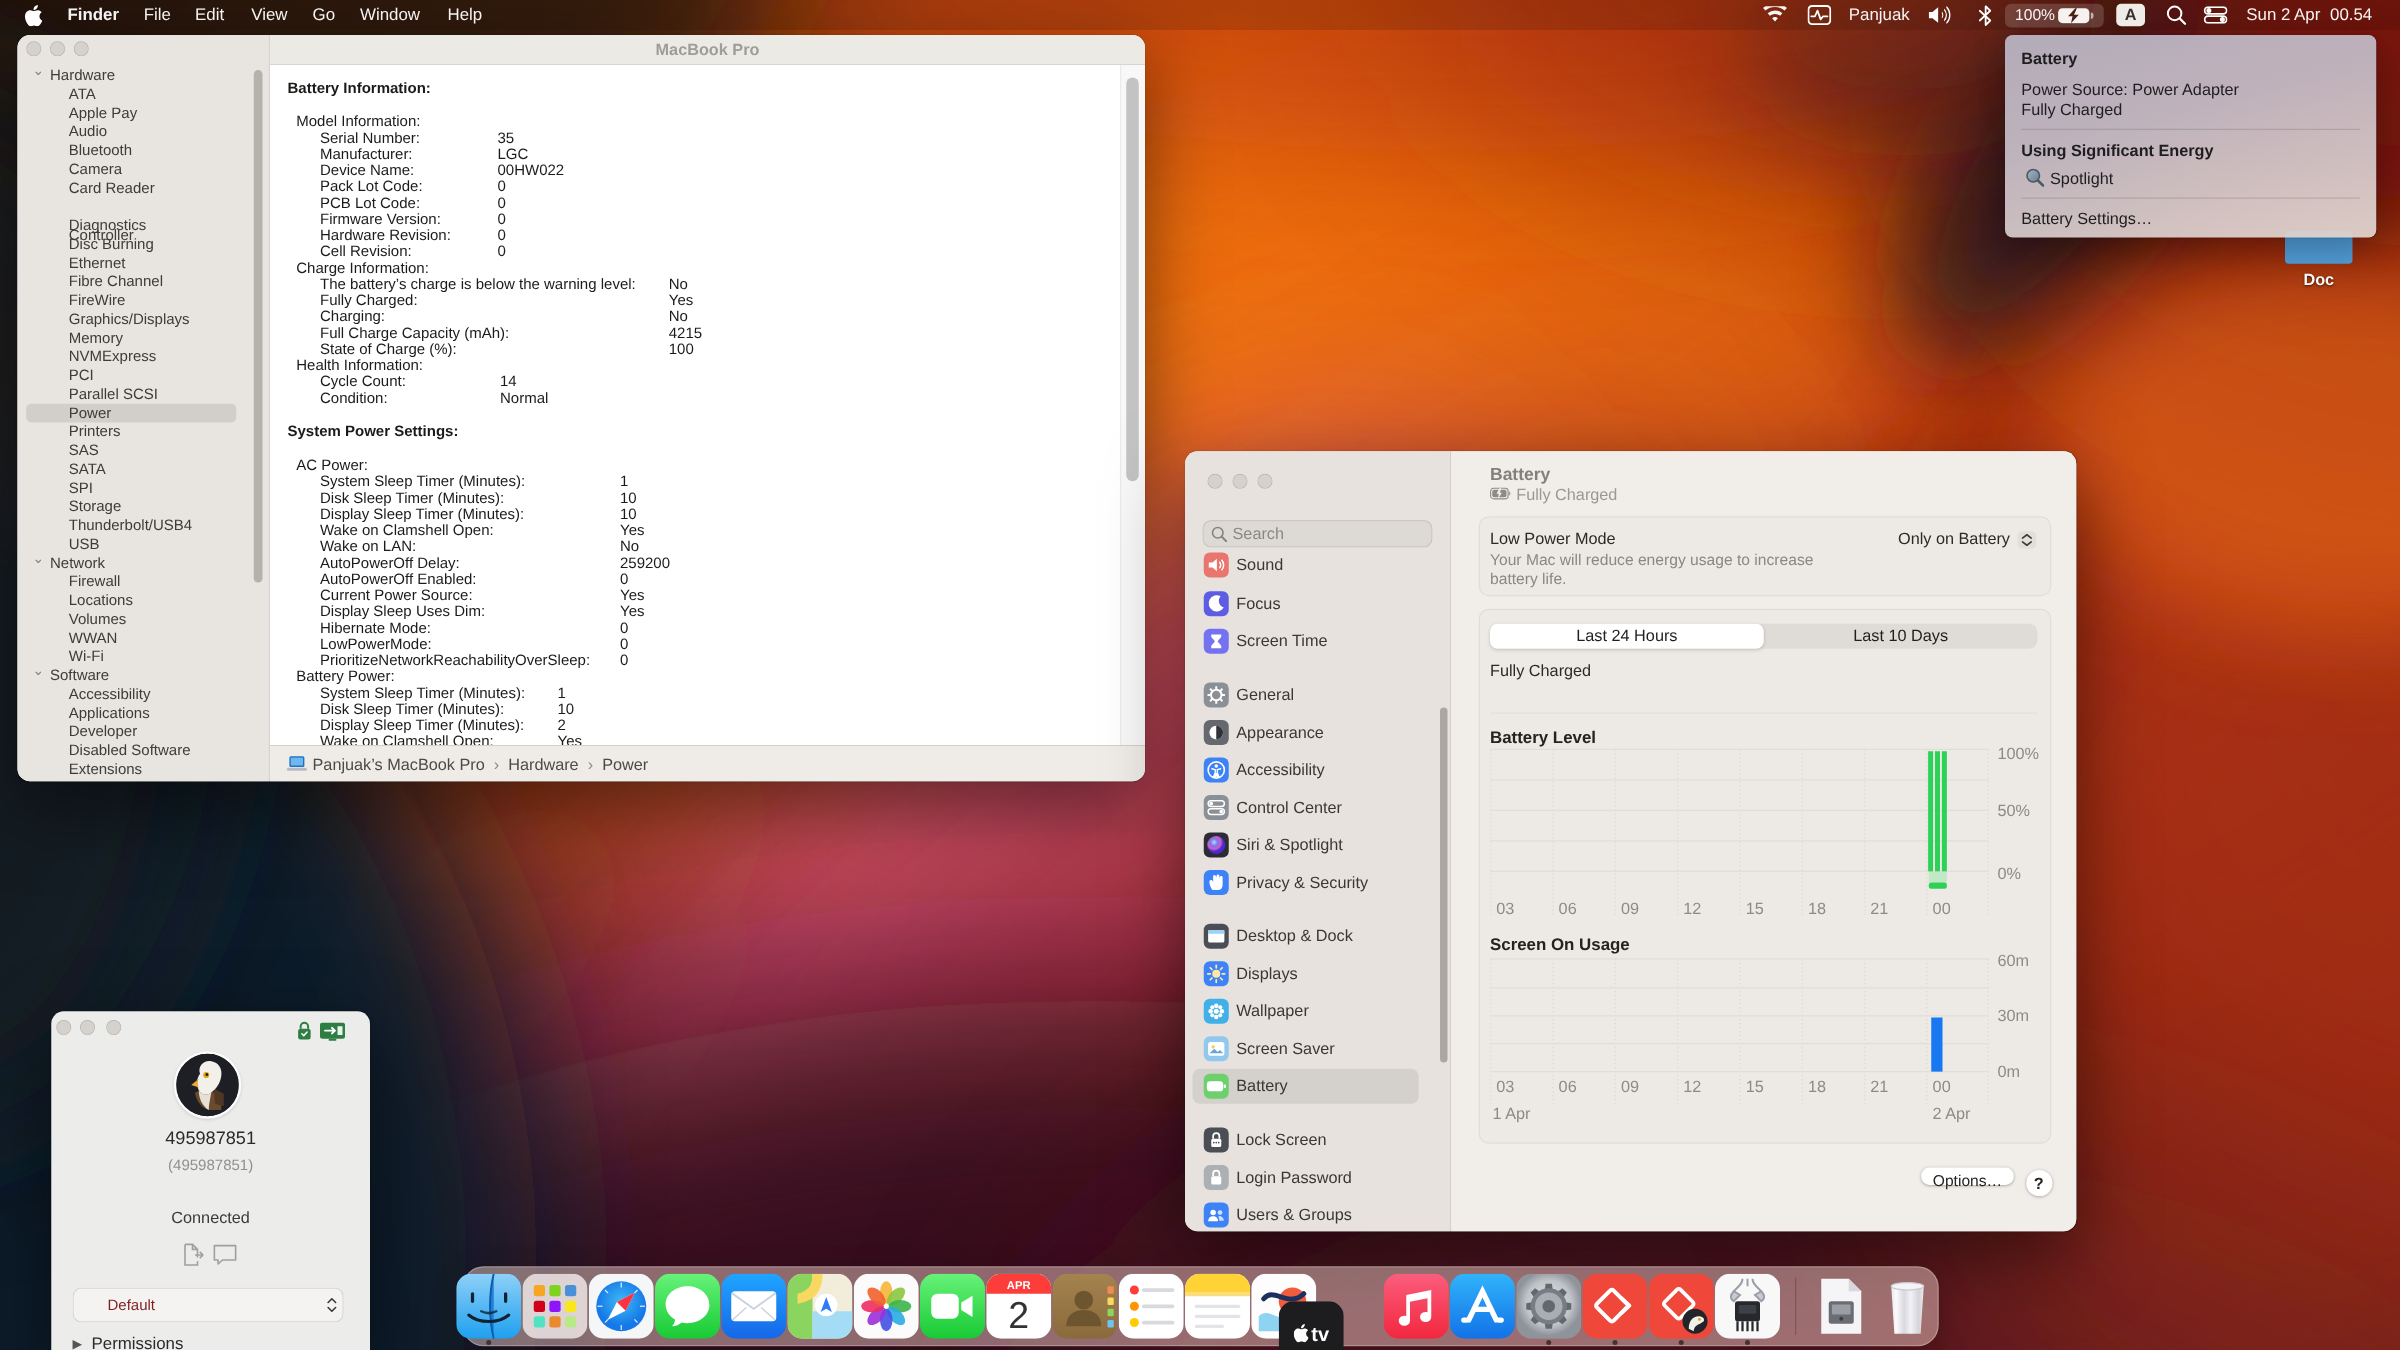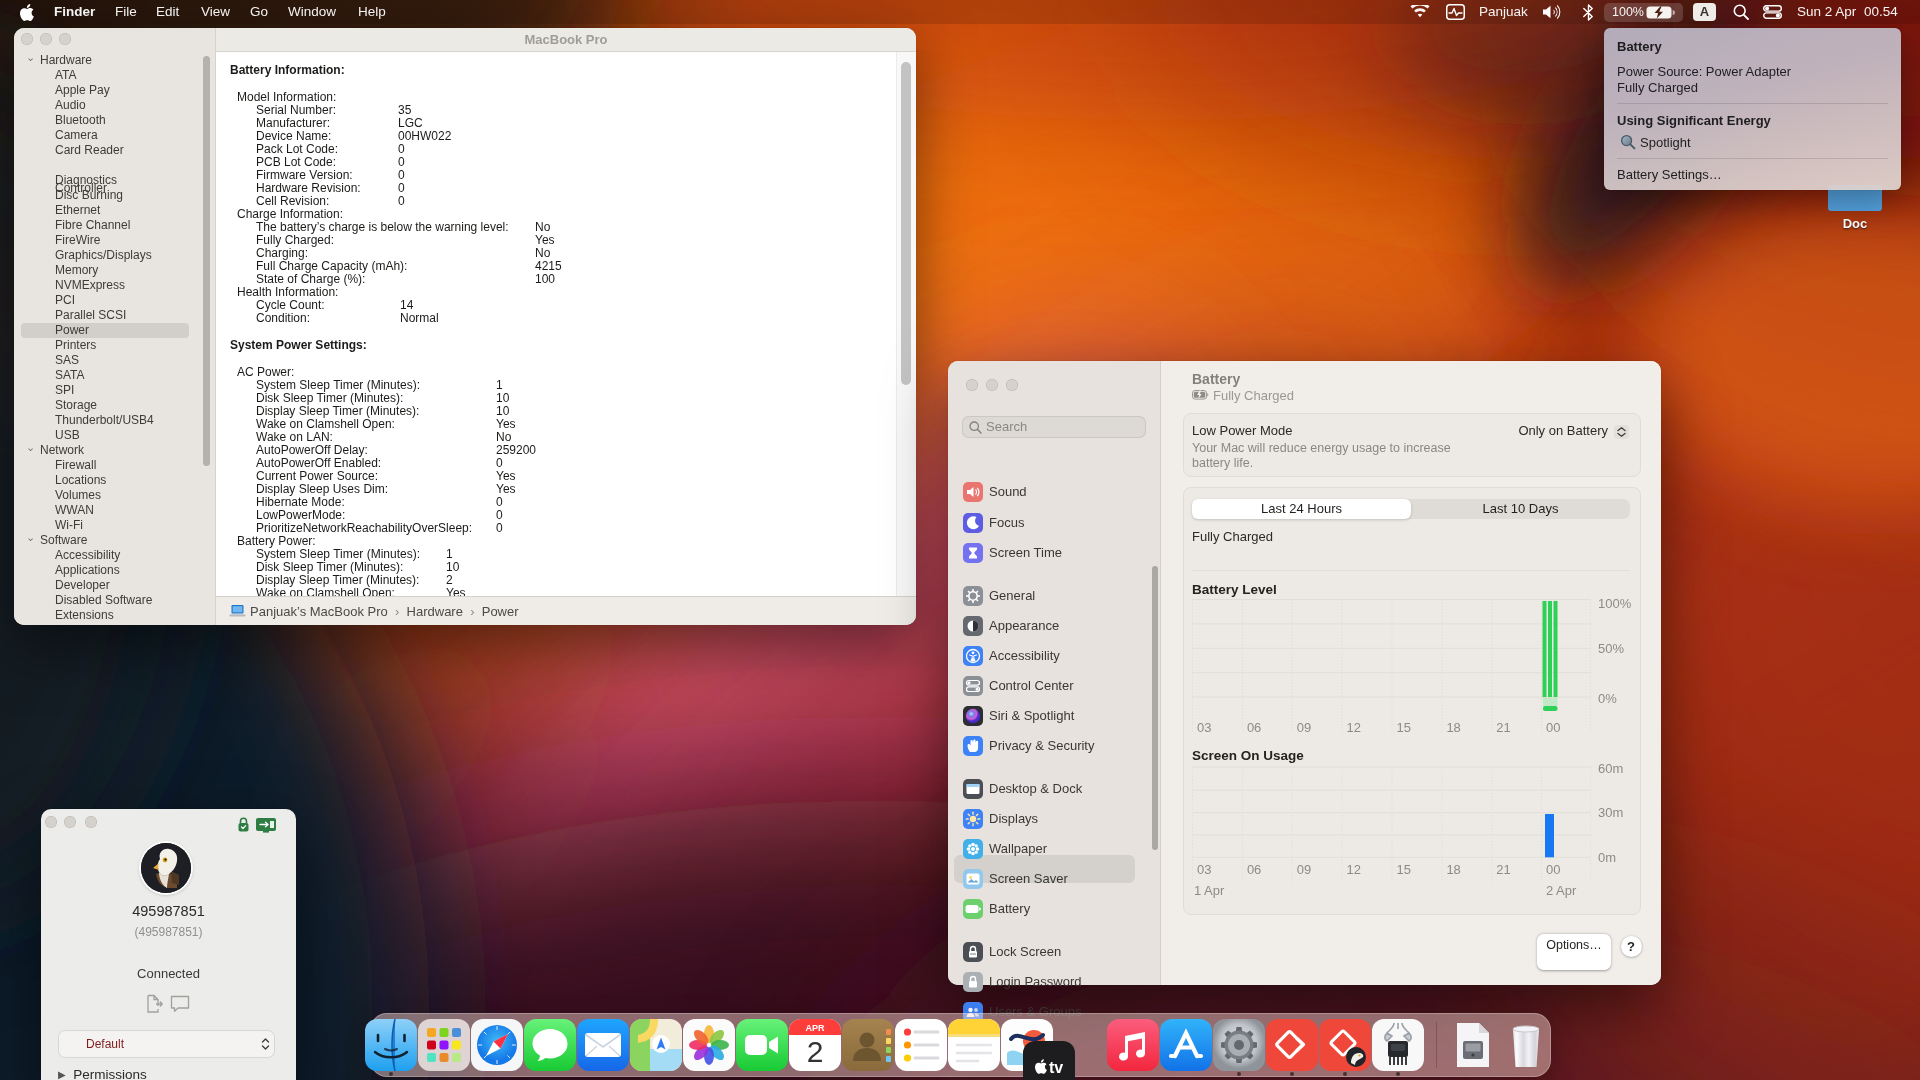--- a/index.html
+++ b/index.html
@@ -23,21 +23,21 @@
 .t.b { font-weight:bold; }
 .row { position:absolute; white-space:pre; font-size:12px; color:#3e3c39; height:15px; line-height:15px; }
 .row.sec { left:26px; }
 .row.ch { left:41px; }
 .row.sec::before { content:"\2304"; position:absolute; left:-14px; top:-3px; font-size:11px; color:#7c7975; }
 
 #settings { left:948px; top:361px; width:713px; height:624px; background:#f1eeea; }
 #se-side { position:absolute; left:0; top:0; bottom:0; width:213px; background:#e7e2dd; border-radius:10px 0 0 10px; border-right:1px solid #d3cfca; }
 #se-main { position:absolute; left:213px; top:0; right:0; bottom:0; border-radius:0 10px 10px 0; background:#f1eeea; }
 .card { position:absolute; background:#edeae5; border:1px solid #e0ddd8; border-radius:8px; }
-.srow { position:absolute; left:0; width:213px; height:28px;margin-top:40px; }
+.srow { position:absolute; left:0; width:213px; height:28px; }
 .srow .ic { position:absolute; left:15px; top:4px; width:20px; height:20px; border-radius:5px; }
 .srow .lb { position:absolute; left:41px; top:0; height:28px; line-height:28px; font-size:13px; color:#3a3834; }
 
 #battmenu { position:absolute; left:1604px; top:28px; width:297px; height:162px; border-radius:6px;
  background:linear-gradient(168deg, rgba(183,177,192,0.96) 0%, rgba(196,186,196,0.95) 40%, rgba(214,202,202,0.94) 75%, rgba(223,211,206,0.95) 100%);
  box-shadow:0 10px 35px rgba(0,0,0,0.35), 0 0 1px rgba(0,0,0,0.3); }
 .bm { position:absolute; left:13px; font-size:13px; color:#1e1d20; white-space:nowrap; }
 .bm.b { font-weight:bold; }
 .bmsep { position:absolute; left:13px; width:271px; height:1px; background:rgba(60,60,67,0.18); }
 
@@ -503,21 +503,21 @@
           <text x="104.8" y="110.8">09</text>
           <text x="154.6" y="110.8">12</text>
           <text x="204.5" y="110.8">15</text>
           <text x="254.4" y="110.8">18</text>
           <text x="304.2" y="110.8">21</text>
           <text x="354.1" y="110.8">00</text>
         <text x="2" y="132">1 Apr</text>
           <text x="354" y="132">2 Apr</text>
       </g>
     </svg>
-    <div style="position:absolute;left:376px;top:573px;width:74px;height:36px;border-radius:6.5px;background:#fff;box-shadow:0 0.5px 2.5px rgba(0,0,0,0.35);line-height:23px;text-align:center;font-size:12.5px;color:#262522;">Options…</div>
+    <div style="position:absolute;left:376px;top:573px;width:74px;height:14px;border-radius:6.5px;background:#fff;box-shadow:0 0.5px 2.5px rgba(0,0,0,0.35);line-height:23px;text-align:center;font-size:12.5px;color:#262522;">Options…</div>
     <div style="position:absolute;left:459.5px;top:574.5px;width:21px;height:21px;border-radius:50%;background:#fff;box-shadow:0 0.5px 2.5px rgba(0,0,0,0.35);line-height:21px;text-align:center;font-size:13px;font-weight:bold;color:#262522;">?</div>
   </div>
   <div class="tl" style="left:18px;top:18px;"></div>
   <div class="tl" style="left:38px;top:18px;"></div>
   <div class="tl" style="left:58px;top:18px;"></div>
 </div>
 
 <div class="win" id="anydesk">
   <div class="tl" style="left:3.7px;top:7px;"></div>
   <div class="tl" style="left:23.3px;top:7px;"></div>

